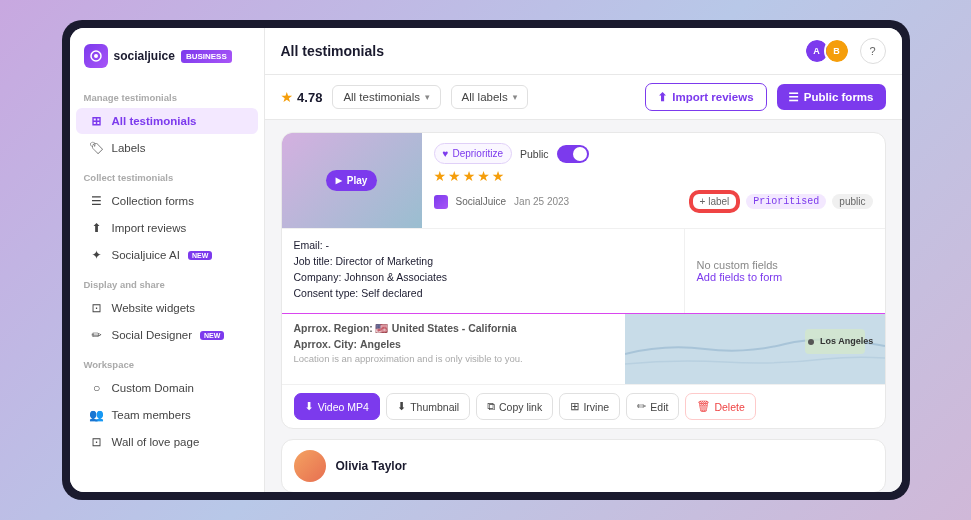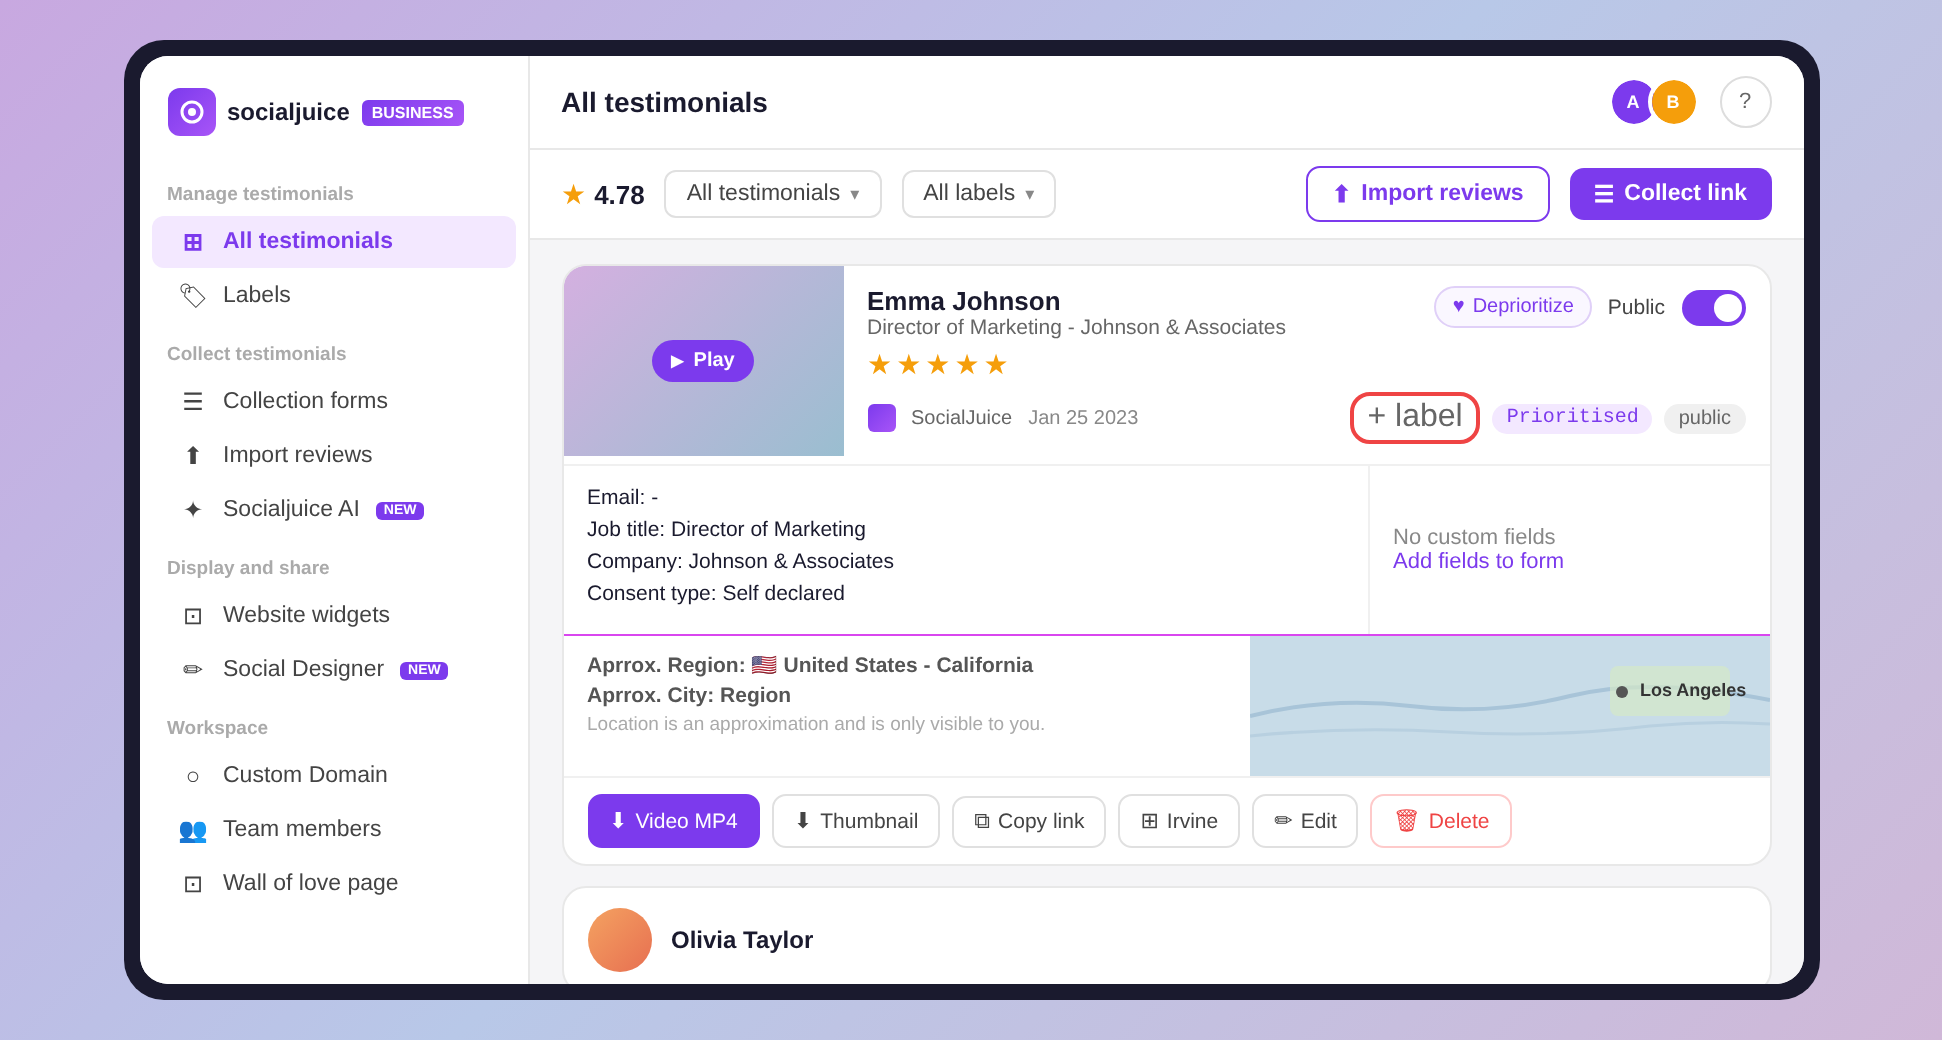--- a/index.html
+++ b/index.html
@@ -348,23 +348,23 @@
     }
     .meta-source { font-size: 10px; color: #666; }
     .meta-date { font-size: 10px; color: #888; }
     .card-tags {
       display: flex;
       gap: 6px;
       margin-left: auto;
       align-items: center;
     }
     .tag-add {
-      font-size: 16px;
+      font-size: 10px;
       color: #666;
-      border: 2px solid #ef4444;
+      border: 4px solid #ef4444;
       padding: 2px 7px;
       border-radius: 10px;
       cursor: pointer;
     }
     .tag-prioritised {
       font-size: 10px;
       color: #7c3aed;
       background: #f3e8ff;
       padding: 2px 7px;
       border-radius: 10px;
@@ -583,42 +583,38 @@
           <span>All labels</span>
           <span class="arrow">▾</span>
         </div>
         <div class="spacer"></div>
         <button class="import-btn">
           <span>⬆</span>
           <span>Import reviews</span>
         </button>
         <button class="collect-btn">
           <span>☰</span>
-          <span>Collect link</span>
+          <span>Public forms</span>
         </button>
       </div>
 
       <div class="testimonials-list">
 
         <div class="testimonial-card">
 
           <div class="card-top">
             <div class="card-thumbnail">
               <div class="thumbnail-bg"></div>
               <div class="play-btn">
                 <span class="play-triangle">▶</span>
                 <span>Play</span>
               </div>
             </div>
             <div class="card-info">
               <div class="card-header">
-                <div>
-                  <div class="person-name">Emma Johnson</div>
-                  <div class="person-title">Director of Marketing - Johnson &amp; Associates</div>
-                </div>
                 <div class="card-actions-top">
                   <button class="deprioritize-btn">
                     <span>♥</span>
                     <span>Deprioritize</span>
                   </button>
                   <span class="public-label">Public</span>
                   <div class="toggle"></div>
                 </div>
               </div>
               <div class="stars-row">
@@ -669,21 +665,21 @@
           <div class="location-section">
             <div class="location-info">
               <div class="location-row">
                 <span>Aprrox. Region:</span>
                 <span> 🇺🇸 </span>
                 <span>United States - California</span>
               </div>
               <div class="location-row">
                 <span>Aprrox. City:</span>
                 <span> </span>
-                <span>Region</span>
+                <span>Angeles</span>
               </div>
               <div class="location-note">Location is an approximation and is only visible to you.</div>
             </div>
             <div class="map-area">
               <svg width="260" height="70" viewBox="0 0 260 70">
                 <rect width="260" height="70" fill="#c8dce8"></rect>
                 <path d="M0,40 Q40,30 80,35 Q120,40 160,30 Q200,20 260,32" stroke="#a8c4d8" stroke-width="2" fill="none"></path>
                 <path d="M0,50 Q50,45 100,48 Q150,51 200,45 Q230,42 260,44" stroke="#b8d0e0" stroke-width="1.5" fill="none"></path>
                 <rect x="180" y="15" width="60" height="25" rx="4" fill="#d4e8c8" opacity="0.7"></rect>
                 <text x="195" y="30" font-size="9" font-weight="600" fill="#333">Los Angeles</text>

